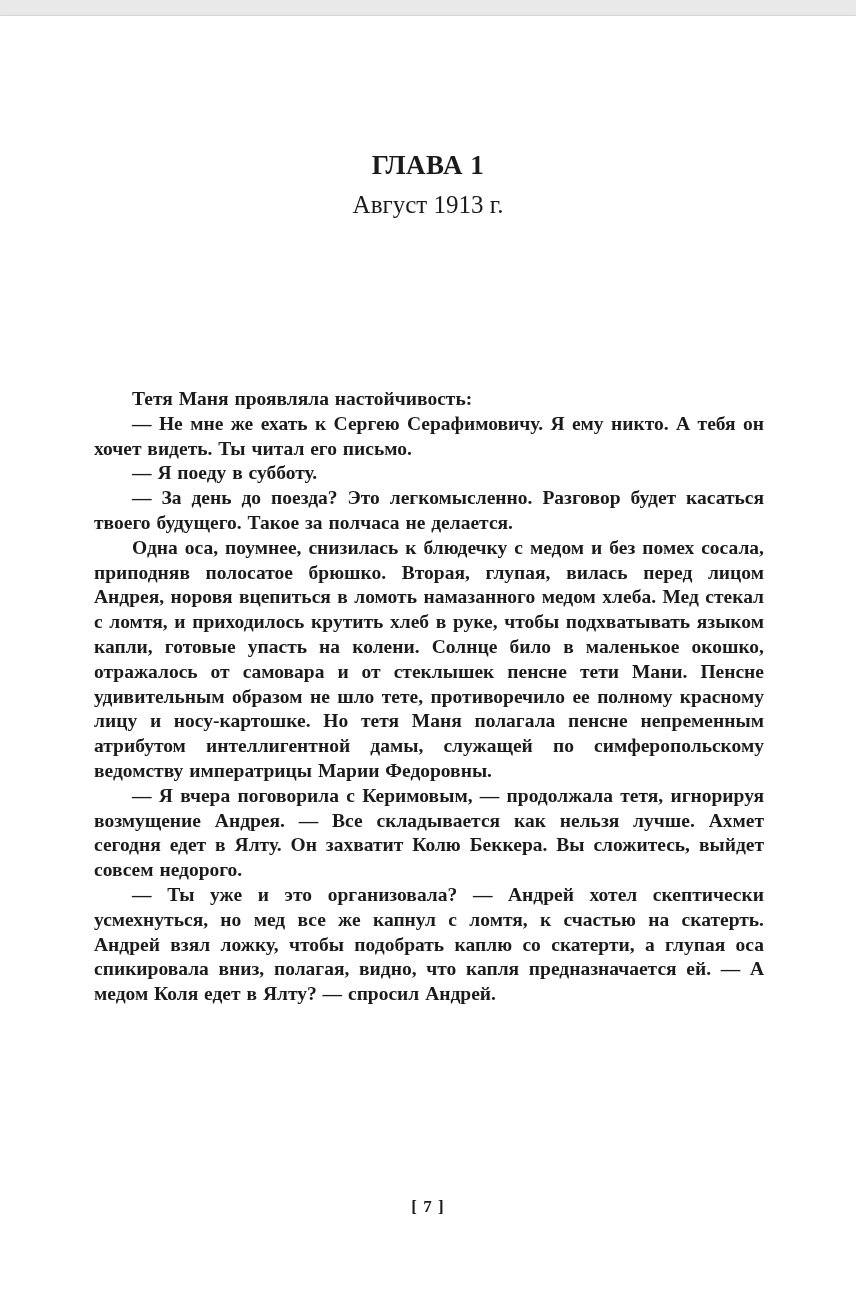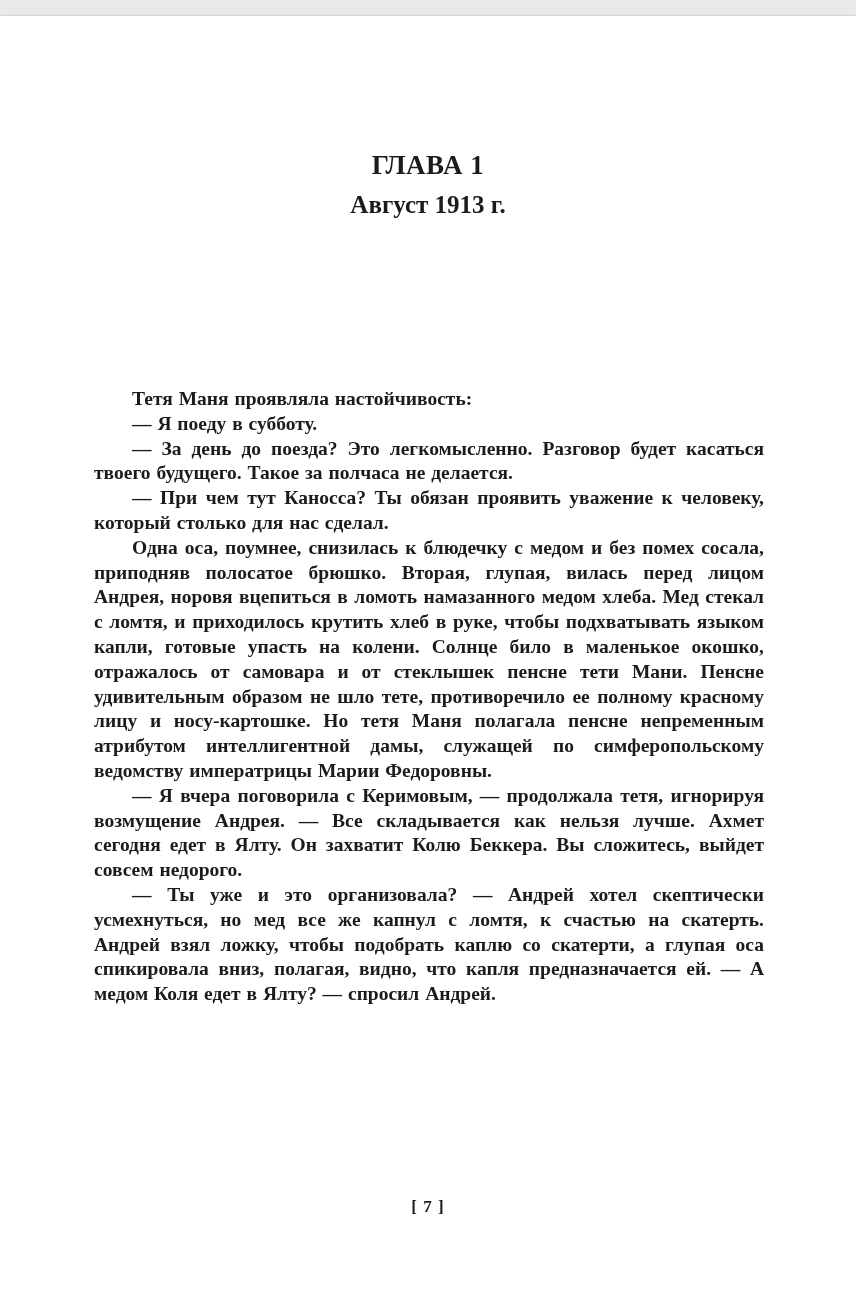--- a/index.html
+++ b/index.html
@@ -26,21 +26,21 @@
     text-align: center;
   }
   .chapter-title {
     font-size: 27px;
     font-weight: bold;
     letter-spacing: 0.5px;
     margin: 0;
   }
   .chapter-subtitle {
     font-size: 25px;
-    font-weight: bold;
+    font-weight: normal;
     margin: 10px 0 0 0;
   }
   .text-block {
     position: absolute;
     top: 371px;
     left: 94px;
     width: 670px;
     font-weight: bold;
   }
   .text-block p {
@@ -70,23 +70,23 @@
 
 <div class="page">
 
   <div class="chapter-head">
     <h1 class="chapter-title">ГЛАВА 1</h1>
     <h2 class="chapter-subtitle">Август 1913 г.</h2>
   </div>
 
   <div class="text-block">
     <p>Тетя Маня проявляла настойчивость:</p>
+    <p>— Не мне же ехать к Сергею Серафимовичу. Я ему никто. А тебя он хочет видеть. Ты читал его письмо.</p>
     <p>— Я поеду в субботу.</p>
     <p>— За день до поезда? Это легкомысленно. Разговор будет касаться твоего будущего. Такое за полчаса не делается.</p>
-    <p>— При чем тут Каносса? Ты обязан проявить уважение к человеку, который столько для нас сделал.</p>
     <p>Одна оса, поумнее, снизилась к блюдечку с медом и без помех сосала, приподняв полосатое брюшко. Вторая, глупая, вилась перед лицом Андрея, норовя вцепиться в ломоть намазанного медом хлеба. Мед стекал с ломтя, и приходилось крутить хлеб в руке, чтобы подхватывать языком капли, готовые упасть на колени. Солнце било в маленькое окошко, отражалось от самовара и от стеклышек пенсне тети Мани. Пенсне удивительным образом не шло тете, противоречило ее полному красному лицу и носу-картошке. Но тетя Маня полагала пенсне непременным атрибутом интеллигентной дамы, служащей по симферопольскому ведомству императрицы Марии Федоровны.</p>
     <p>— Я вчера поговорила с Керимовым, — продолжала тетя, игнорируя возмущение Андрея. — Все складывается как нельзя лучше. Ахмет сегодня едет в Ялту. Он захватит Колю Беккера. Вы сложитесь, выйдет совсем недорого.</p>
     <p>— Ты уже и это организовала? — Андрей хотел скептически усмехнуться, но мед все же капнул с ломтя, к счастью на скатерть. Андрей взял ложку, чтобы подобрать каплю со скатерти, а глупая оса спикировала вниз, полагая, видно, что капля предназначается ей. — А медом Коля едет в Ялту? — спросил Андрей.</p>
   </div>
 
   <div class="page-footer">
     <span class="page-number">[ 7 ]</span>
   </div>
 
 </div>

